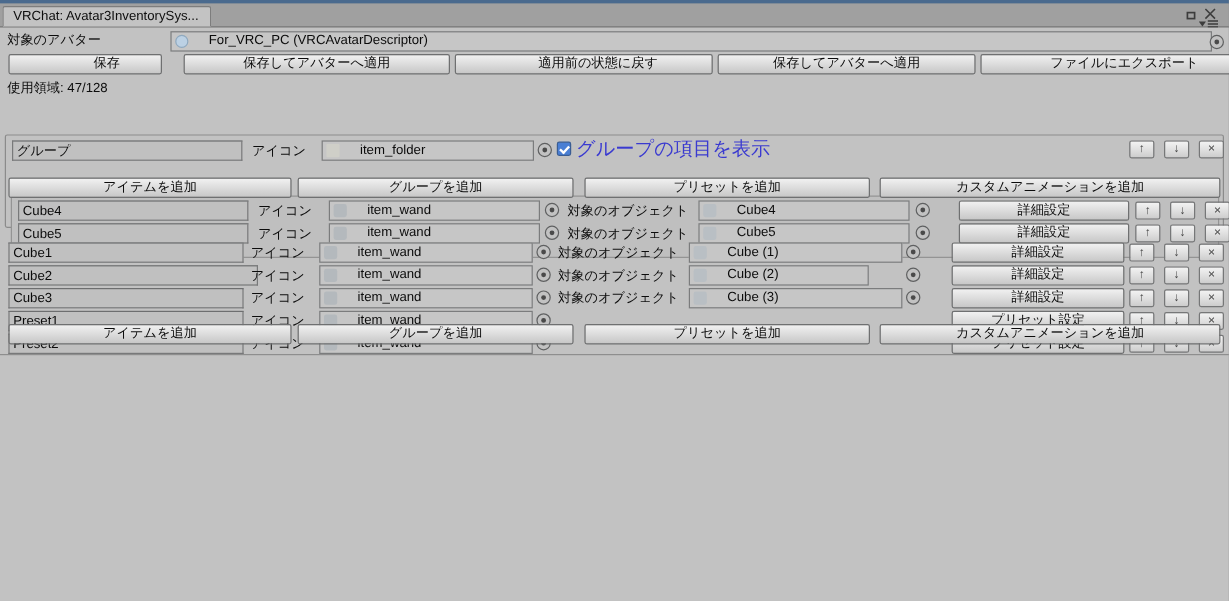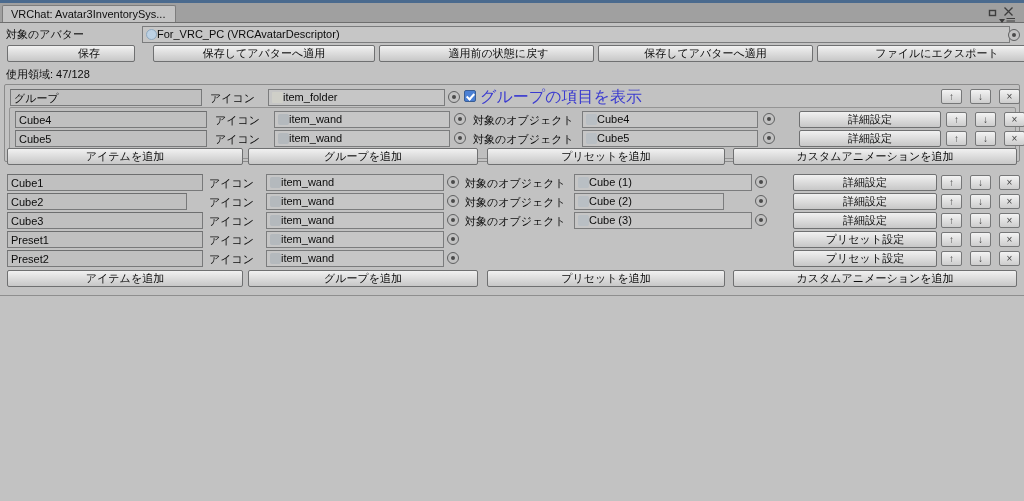--- a/index.html
+++ b/index.html
@@ -102,21 +102,21 @@
     border: 1px solid #7b7c7d;
     font-size: 11px;
     line-height: 15px;
     padding: 1px 3px 1px 3px;
     color: #0b0b0b;
     white-space: nowrap;
     overflow: hidden;
     height: 17px;
     display: flex;
     align-items: center;
-    gap: 0;
+    gap: 17px;
   }
   .objicon {
     width: 11px; height: 11px;
     flex: 0 0 11px;
     border-radius: 2px;
     background: #b4b9bd;
     display: inline-block;
   }
   .objicon.folder { background: #cfcfc8; border-radius: 1px; }
   .objicon.avatar { background: #bcd1e4; border: 1px solid #8fa9bf; box-sizing: border-box; border-radius: 50%; }
@@ -185,20 +185,21 @@
     white-space: nowrap;
   }
 
   
   .panel {
     position: absolute;
     box-sizing: border-box;
     background: #c2c2c2;
     border: 1px solid #8b8b8b;
     border-radius: 2px;
+    margin-top: 28px;
   }
   .panel.inner {
     background: #bfbfbf;
     border: 1px solid #949494;
   }
   .sep {
     position: absolute;
     height: 1px;
     background: #8e8e8e;
   }
@@ -340,21 +341,21 @@
       <div class="objfield" style="position:absolute; left:570px; top:4px; width:178px;">
         <span class="objicon cube"></span>
         <span>Cube (1)</span>
       </div>
       <div class="picker" style="position:absolute; left:751px; top:6px;"></div>
       <div class="btn" style="position:absolute; left:789px; top:4px; width:144px;">詳細設定</div>
       <div class="toolbtn" style="position:absolute; left:937px; top:5px;">↑</div>
       <div class="toolbtn" style="position:absolute; left:966px; top:5px;">↓</div>
       <div class="toolbtn" style="position:absolute; left:995px; top:5px;">×</div>
 
-      <div class="field" style="position:absolute; left:3px; top:23px; width:180px;">Cube2</div>
+      <div class="field" style="position:absolute; left:3px; top:23px; width:208px;">Cube2</div>
       <div class="lbl" style="position:absolute; left:205px; top:24px;">アイコン</div>
       <div class="objfield" style="position:absolute; left:262px; top:23px; width:178px;">
         <span class="objicon"></span>
         <span>item_wand</span>
       </div>
       <div class="picker" style="position:absolute; left:443px; top:25px;"></div>
       <div class="lbl" style="position:absolute; left:461px; top:24px;">対象のオブジェクト</div>
       <div class="objfield" style="position:absolute; left:570px; top:23px; width:150px;">
         <span class="objicon cube"></span>
         <span>Cube (2)</span>

